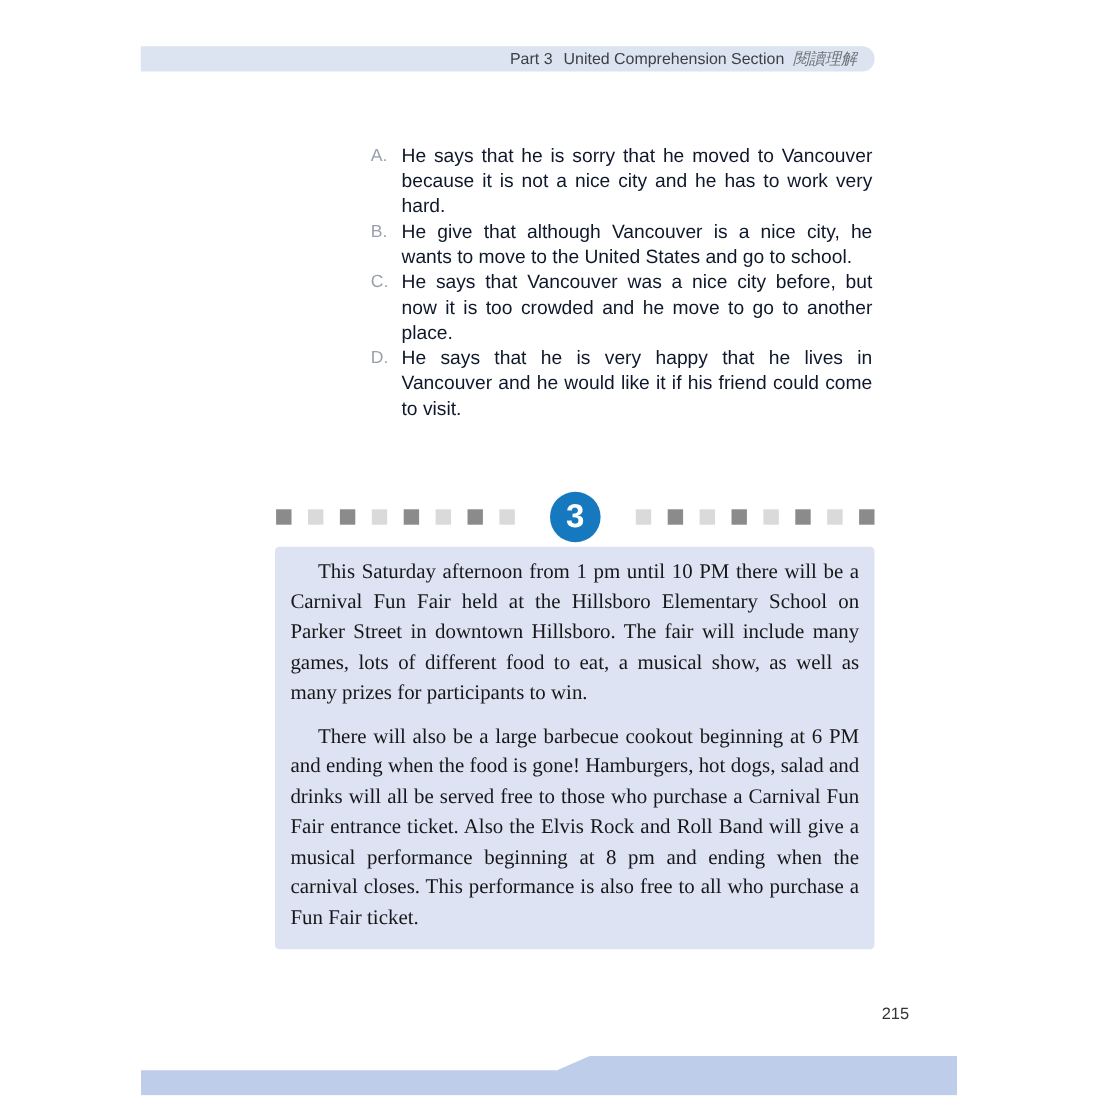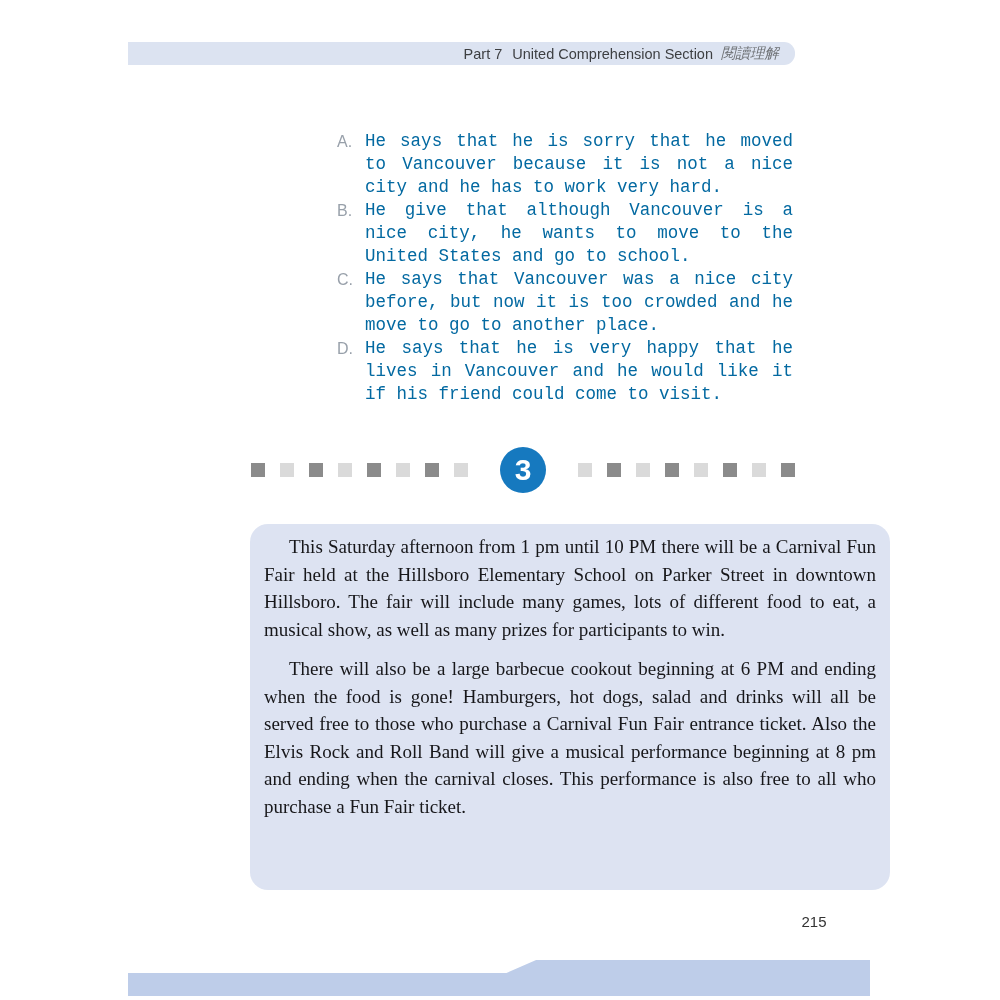--- a/index.html
+++ b/index.html
@@ -37,24 +37,24 @@
   .option { display: flex; }
   .option-letter {
     flex: 0 0 28px;
     font-size: 16px;
     color: #98a0aa;
     line-height: 23px;
     font-family: "Liberation Sans", sans-serif;
   }
   .option-text {
     flex: 1;
-    font-family: Liberation Mono, monospace;
+    font-family: Liberation Sans, sans-serif;
     font-size: 17.5px;
     line-height: 23px;
-    color: #0369a1;
+    color: #0f172a;
     text-align: justify;
   }
 
   
   .divider {
     position: absolute;
     left: 251px; top: 447px;
     width: 544px; height: 46px;
     display: flex;
     align-items: center;
@@ -73,24 +73,24 @@
     align-items: center;
     justify-content: center;
     font-size: 30px;
     font-weight: bold;
     font-family: "Liberation Sans", sans-serif;
   }
 
   
   .passage-box {
     position: absolute;
-    left: 250px; top: 524px;
-    width: 640px; height: 366px;
+    left: 250px; top: 497px;
+    width: 545px; height: 366px;
     background: #dde3f2;
-    border-radius: 18px;
+    border-radius: 4px;
     box-sizing: border-box;
     padding: 9px 14px;
   }
   .passage-box p {
     margin: 0 0 12px 0;
     font-family: "Liberation Serif", serif;
     font-size: 19px;
     line-height: 27.5px;
     color: #17171a;
     text-align: justify;
@@ -112,21 +112,21 @@
     left: 128px; top: 960px;
     width: 742px; height: 36px;
     background: #becde9;
     clip-path: polygon(0 36%, 51% 36%, 55% 0, 100% 0, 100% 100%, 0 100%);
   }
 </style>
 </head>
 <body>
 
 <div class="header-bar">
-  <span class="header-part">Part 7</span>
+  <span class="header-part">Part 3</span>
   <span class="header-title">United Comprehension Section</span>
   <span class="header-zh">閱讀理解</span>
 </div>
 
 <div class="options">
   <div class="option">
     <span class="option-letter">A.</span>
     <span class="option-text">He says that he is sorry that he moved to Vancouver because it is not a nice city and he has to work very hard.</span>
   </div>
   <div class="option">

